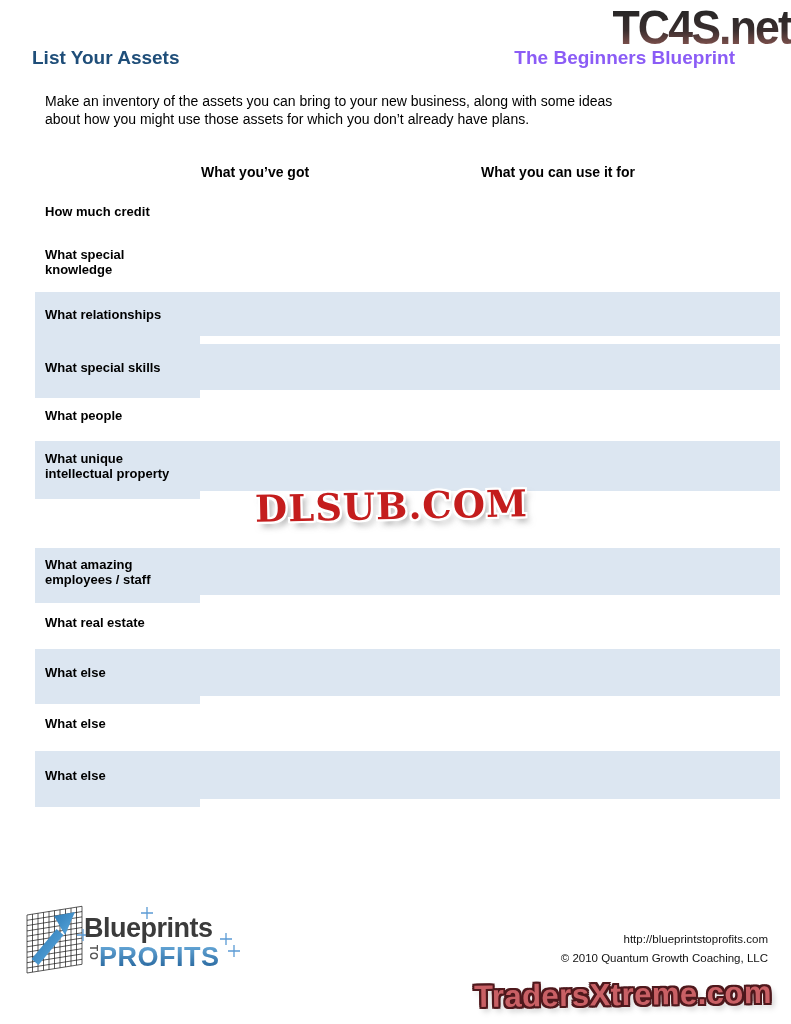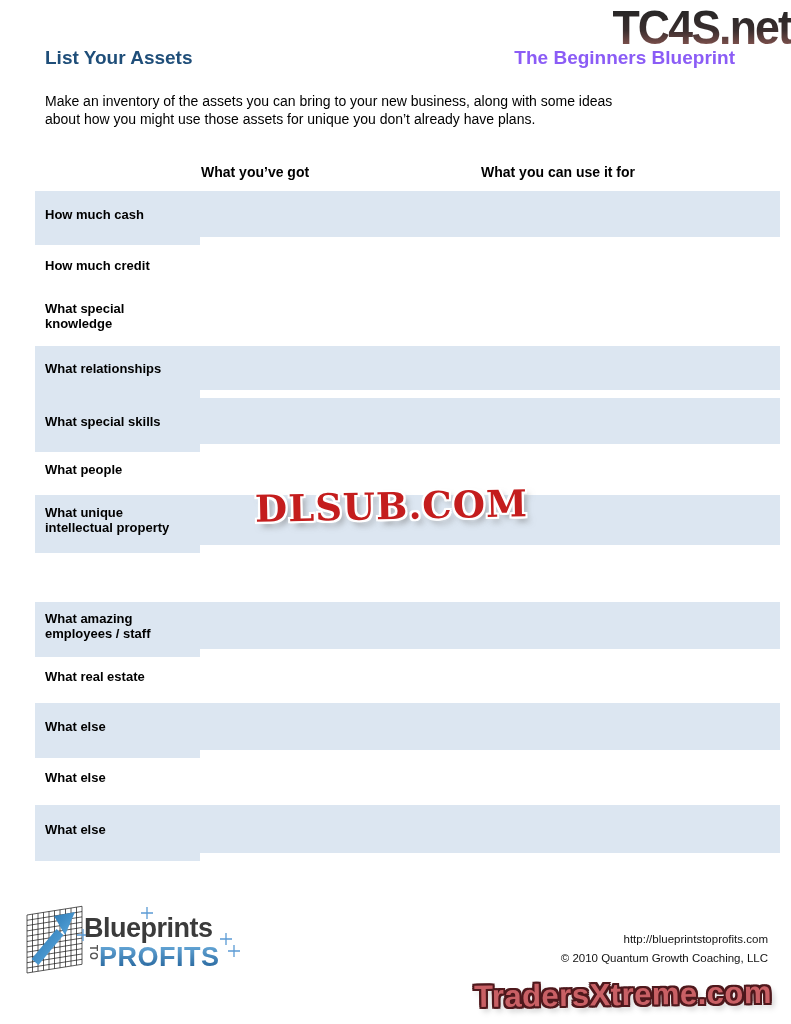--- a/index.html
+++ b/index.html
@@ -9,21 +9,21 @@
   }
   
   .tc4s{
     position:absolute;top:4px;right:0px;
     font-size:48px;font-weight:bold;letter-spacing:-2px;line-height:1;
     transform:scaleX(0.93);transform-origin:100% 0;
     background:linear-gradient(to bottom,#262626 10%,#3a2e2e 55%,#7c504c 85%,#a76f66 100%);
     -webkit-background-clip:text;background-clip:text;color:transparent;
   }
   
-  .title{position:absolute;left:45px;top:47px;font-size:19px;font-weight:bold;color:#1f4e79;}
+  .title{position:absolute;left:32px;top:47px;font-size:19px;font-weight:bold;color:#1f4e79;}
   .subtitle{position:absolute;right:56px;top:47px;font-size:19px;font-weight:bold;color:#8b5cf6;}
   
   .intro{
     position:absolute;left:45px;top:92px;width:680px;
     font-size:14px;line-height:18px;white-space:pre-line;
   }
   
   .colhead{position:absolute;top:164px;font-size:14px;font-weight:bold;}
   .colhead.c1{left:201px;}
   .colhead.c2{left:481px;}
@@ -72,33 +72,26 @@
 </style>
 </head>
 <body>
 
 <div class="tc4s">TC4S.net</div>
 
 <div class="title">List Your Assets</div>
 <div class="subtitle">The Beginners Blueprint</div>
 
 <div class="intro">Make an inventory of the assets you can bring to your new business, along with some ideas
-about how you might use those assets for unique you don’t already have plans.</div>
+about how you might use those assets for which you don’t already have plans.</div>
 
 <div class="colhead c1">What you’ve got</div>
 <div class="colhead c2">What you can use it for</div>
 
 <div id="tableRows">
-    <div class="trow shaded" style="height: 54px;">
-      <div class="band"></div>
-      <div class="ext"></div>
-      <div class="rlabel">How much cash</div>
-      <div class="cell got"></div>
-      <div class="cell use"></div>
-    </div>
     <div class="trow plain" style="height: 48px; text-decoration: underline;">
       <div class="band"></div>
       <div class="ext"></div>
       <div class="rlabel">How much credit</div>
       <div class="cell got"></div>
       <div class="cell use"></div>
     </div>
     <div class="trow plain" style="height: 53px;">
       <div class="band"></div>
       <div class="ext"></div>

